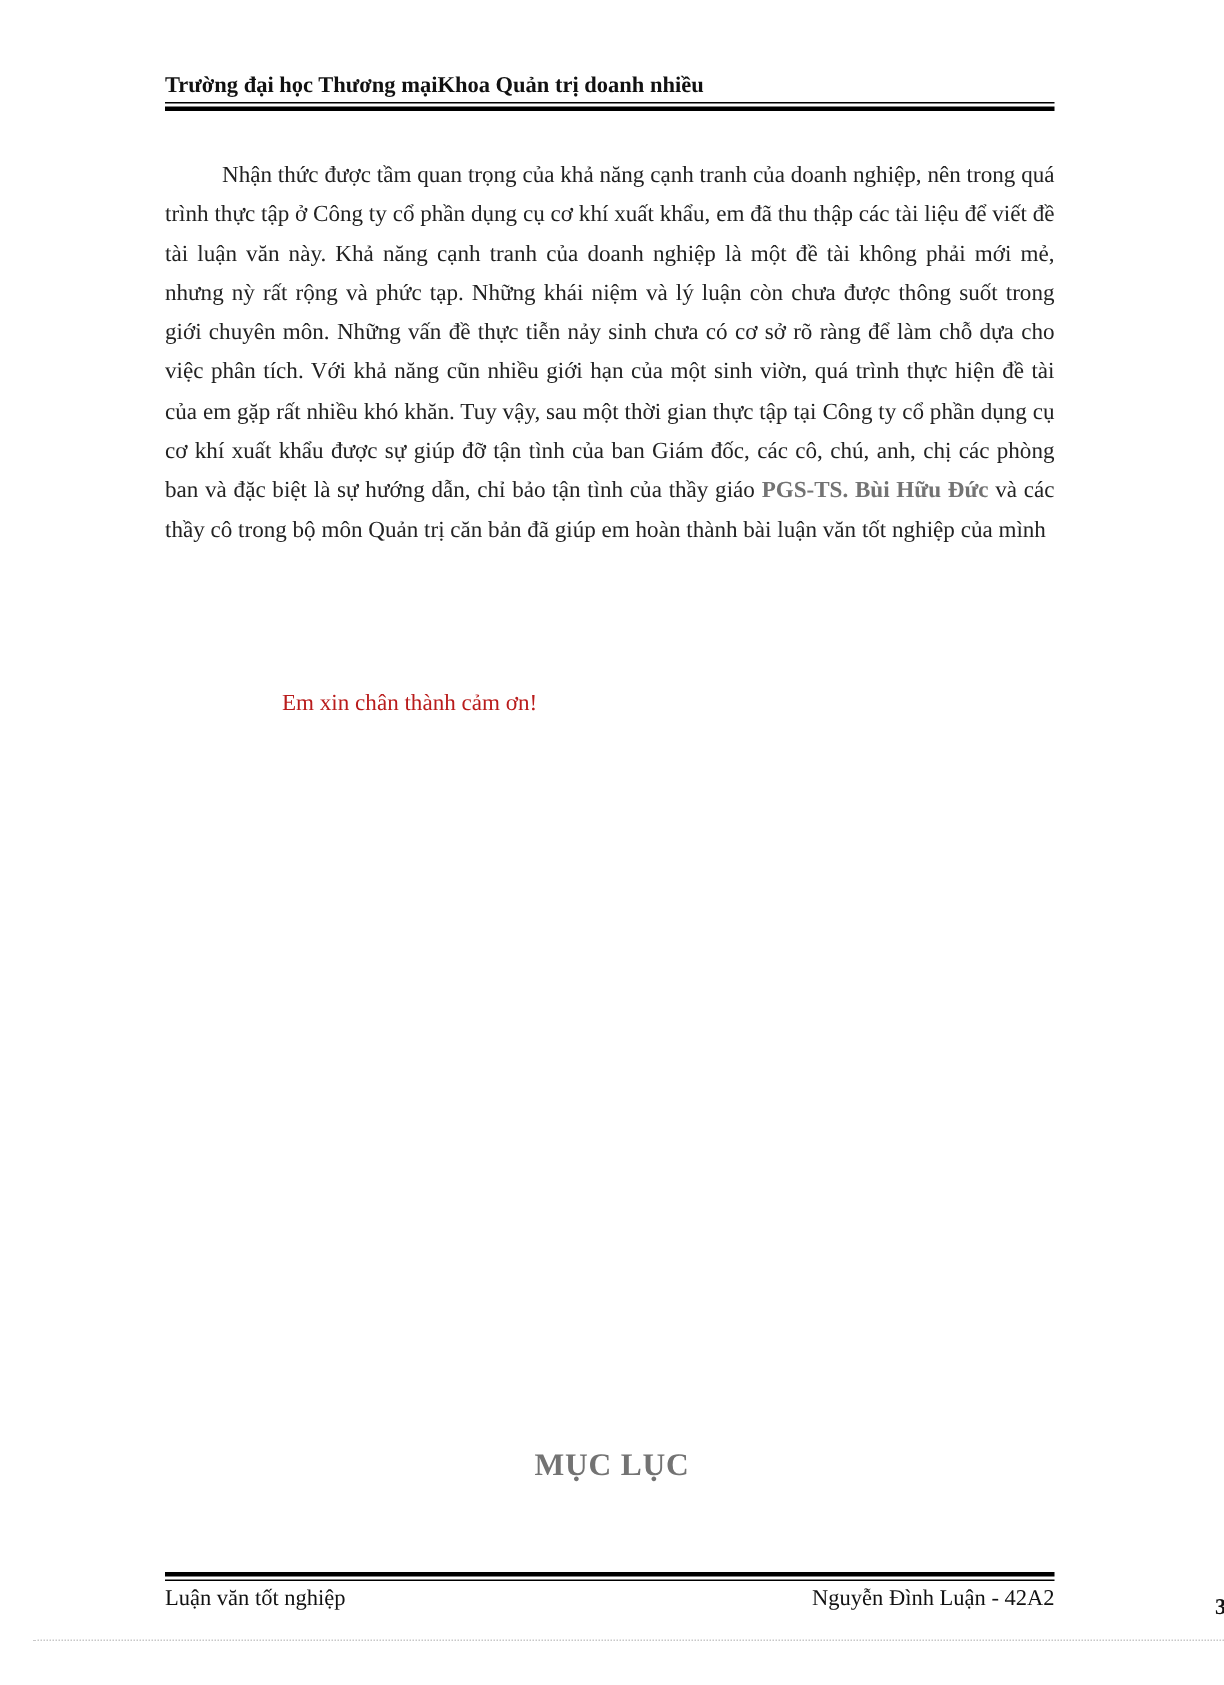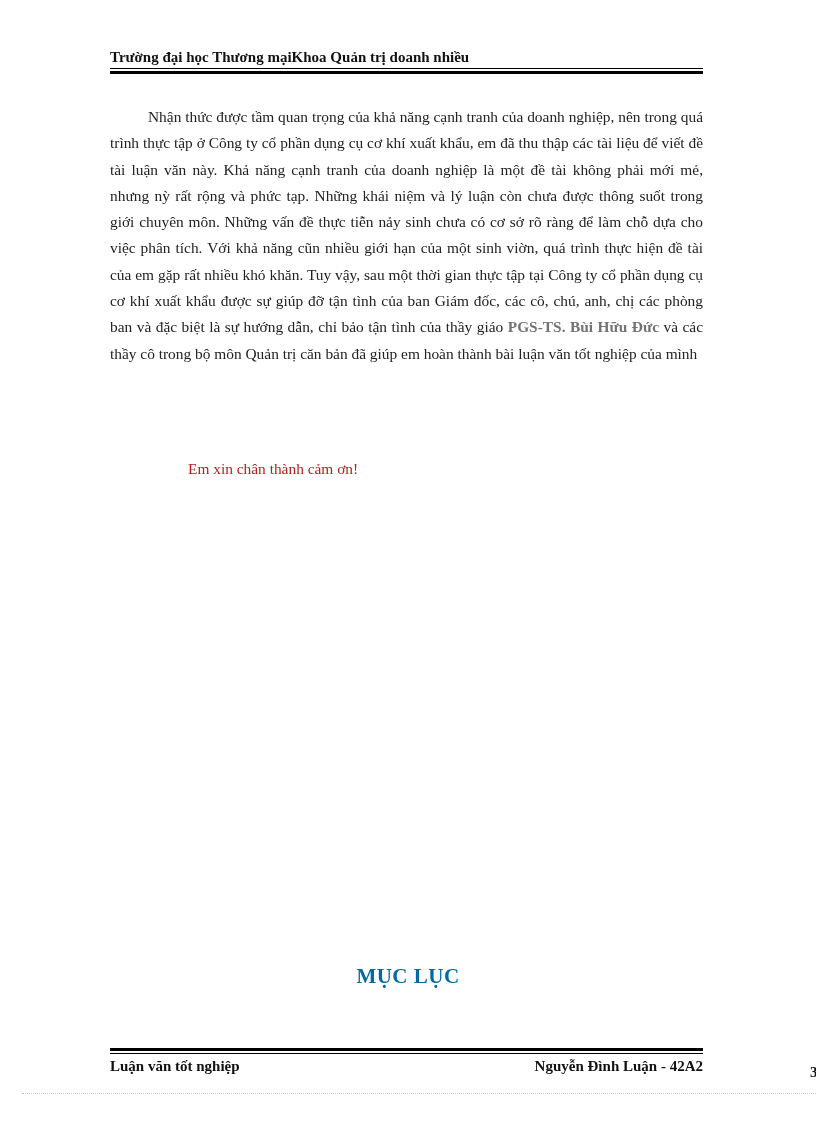--- a/index.html
+++ b/index.html
@@ -22,30 +22,30 @@
       font-family: "Liberation Serif", serif; color: #222;
     }
     .body-text p { margin: 0; text-indent: 38px; }
     .body-text b { color: #737373; }
     .thanks {
       position: absolute; left: 148px; top: 456px;
       font-size: 15.4px; line-height: 26px; color: #b91c1c; margin-left: 40px;
     }
     .toc-title {
       position: absolute; left: 0; width: 816px; top: 964px; text-align: center;
-      font-size: 21px; font-weight: bold; letter-spacing: 0.5px; color: #0369a1;
+      font-size: 21px; font-weight: bold; letter-spacing: 0.5px; color: #737373;
     }
     .footer-rule {
       position: absolute; left: 110px; top: 1048px; width: 593px; height: 6px;
       border-top: 3px solid #000; border-bottom: 1px solid #000; box-sizing: border-box;
     }
     .footer {
       position: absolute; left: 110px; top: 1056px; width: 593px;
       display: flex; justify-content: space-between;
-      font-size: 15px; font-weight: bold; line-height: 20px;
+      font-size: 15px; font-weight: normal; line-height: 20px;
     }
     .page-number {
       position: absolute; left: 810px; top: 1064px;
       font-size: 15px; font-weight: bold;
     }
     .page-edge {
       position: absolute; left: 22px; top: 1093px; width: 794px; height: 0;
       border-top: 1px dotted #c8c8c8;
     }
   </style>

